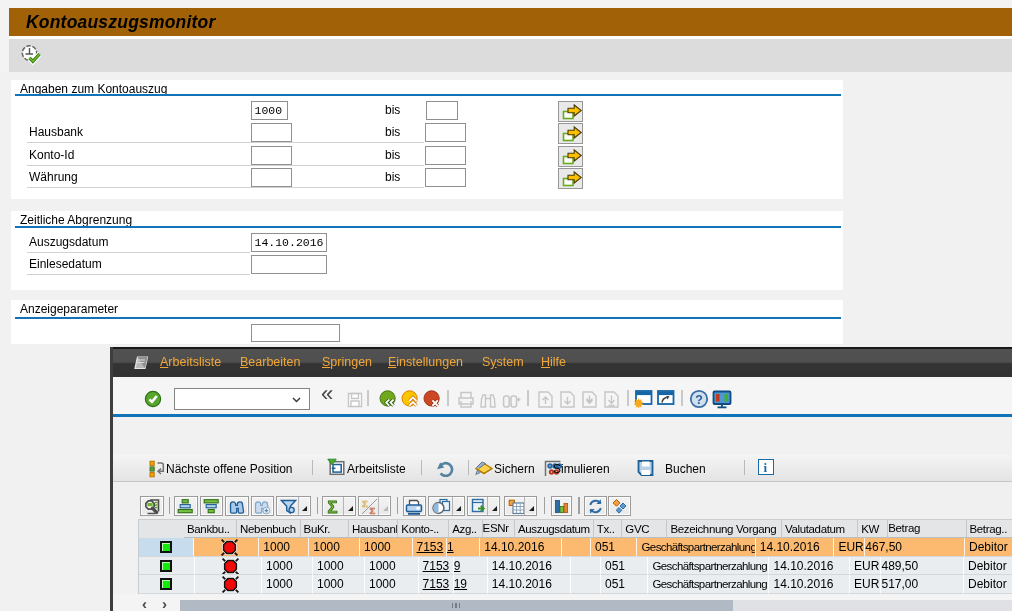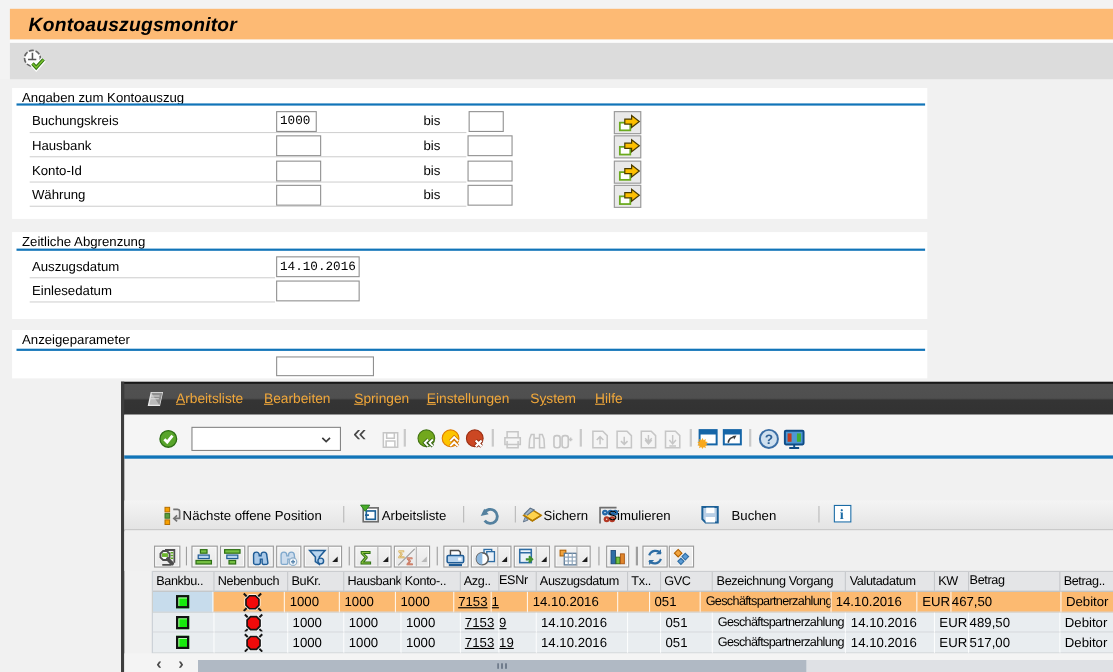--- a/index.html
+++ b/index.html
@@ -2,21 +2,21 @@
 <html><head>
 <meta charset="utf-8">
 <style>
   * { margin:0; padding:0; box-sizing:border-box; }
   html,body { width:1012px; height:611px; overflow:hidden; }
   body { background:#f1f1f1; font-family:"Liberation Sans", sans-serif; color:#000; position:relative; }
   .abs { position:absolute; }
   
   #topstrip { left:0; top:0; width:1012px; height:7.5px; background:#f3f3f3; }
   #leftstrip { left:0; top:7.5px; width:9px; height:64px; background:#f3f3f3; }
-  #titlebar { left:9px; top:7.5px; width:1003px; height:28.8px; background:#fdba74; }
+  #titlebar { left:9px; top:7.5px; width:1003px; height:28.8px; background:#a16207; }
   #titlebar .t { position:absolute; left:17px; top:4px; font-size:17.5px; font-weight:bold; font-style:italic; letter-spacing:0.2px; }
   #gap1 { left:9px; top:36.3px; width:1003px; height:2.7px; background:#fcfcfc; }
   #toolbar1 { left:9px; top:39px; width:1003px; height:32.5px; background:#dcdcdc; }
   .card { position:absolute; left:11px; width:832px; background:#fff; }
   .ghead { position:absolute; left:9px; top:2px; font-size:12px; }
   .gline { position:absolute; left:4px; right:2px; height:2px; background:#1174b8; }
   .row { position:absolute; left:16px; width:397px; height:22px; border-bottom:1px solid #d2d2d2; }
   .row .lbl { position:absolute; left:2px; top:4px; font-size:12px; }
   .fld { position:absolute; background:#fff; border:1px solid #909090; font-family:"Liberation Mono", monospace; font-size:11.5px; line-height:17px; padding-left:3px; color:#000; }
   .bis { position:absolute; font-size:12px; }
@@ -69,23 +69,20 @@
     <path d="M9.5 4 V10 M5.5 10 H13" stroke="#555" stroke-width="1.4" fill="none"></path>
     <path d="M9.5 13.8 l3.4 3.6 L19.6 10" stroke="#fff" stroke-width="5.4" fill="none"></path>
     <path d="M9.5 13.8 l3.4 3.6 L19.6 10" stroke="#2f7313" stroke-width="3.2" fill="none"></path>
     <path d="M9.5 13.8 l3.4 3.6 L19.6 10" stroke="#78bf2c" stroke-width="1.4" fill="none"></path>
   </svg>
 </div>
 
 <div class="card" style="top:80px; height:119px;">
   <div class="ghead">Angaben zum Kontoauszug</div>
   <div class="gline" style="top:14px;"></div>
-  <div class="row" style="top:19px;">
-      <span class="lbl">Buchungskreis</span>
-    </div>
   <div class="row" style="top:41.3px;">
       <span class="lbl">Hausbank</span>
     </div>
   <div class="row" style="top:85.9px;">
       <span class="lbl">Währung</span>
     </div>
   <div class="row" style="top:63.6px;">
       <span class="lbl">Konto-Id</span>
     </div>
   <div class="fld" style="left:239.5px; top:21px; width:37px; height:19px;">1000</div>
@@ -418,21 +415,21 @@
     <div class="alvbtn" style="left:495px;width:23px;">
       <svg width="17" height="17" style="margin:1px 0 0 2px;" viewBox="0 0 17 17">
         <path d="M5.5 1.5 l3.4 3.4 -3.4 3.4 -3.4 -3.4 z" fill="#f2a33c" stroke="#b06000" stroke-width="1"></path>
         <path d="M12 5 l3 3 -3 3 -3 -3 z" fill="#5b9bd5" stroke="#2e6da4" stroke-width="1"></path>
         <path d="M8 9.5 l2.8 2.8 -2.8 2.8 -2.8 -2.8 z" fill="#5b9bd5" stroke="#2e6da4" stroke-width="1"></path>
       </svg>
     </div>
   </div>
   <div id="grid">
     <div class="hrow">
-      <div class="c" style="width:56px;">Bankbu..</div>
+      <div class="c" style="width:56px;margin-left:45px;">Bankbu..</div>
       <div class="c" style="width:67px;">Nebenbuch</div>
       <div class="c" style="width:51px;">BuKr.</div>
       <div class="c" style="width:52px;">Hausbank</div>
       <div class="c" style="width:53.6px;">Konto-..</div>
       <div class="c" style="width:35.1px;">Azg..</div>
       <div class="c num" style="width:34.1px; padding-right:3px !important;">ESNr</div>
       <div class="c" style="width:83.2px;">Auszugsdatum</div>
       <div class="c" style="width:30px;">Tx..</div>
       <div class="c" style="width:47.5px;">GVC</div>
       <div class="c" style="width:121px;">Bezeichnung Vorgang</div>

